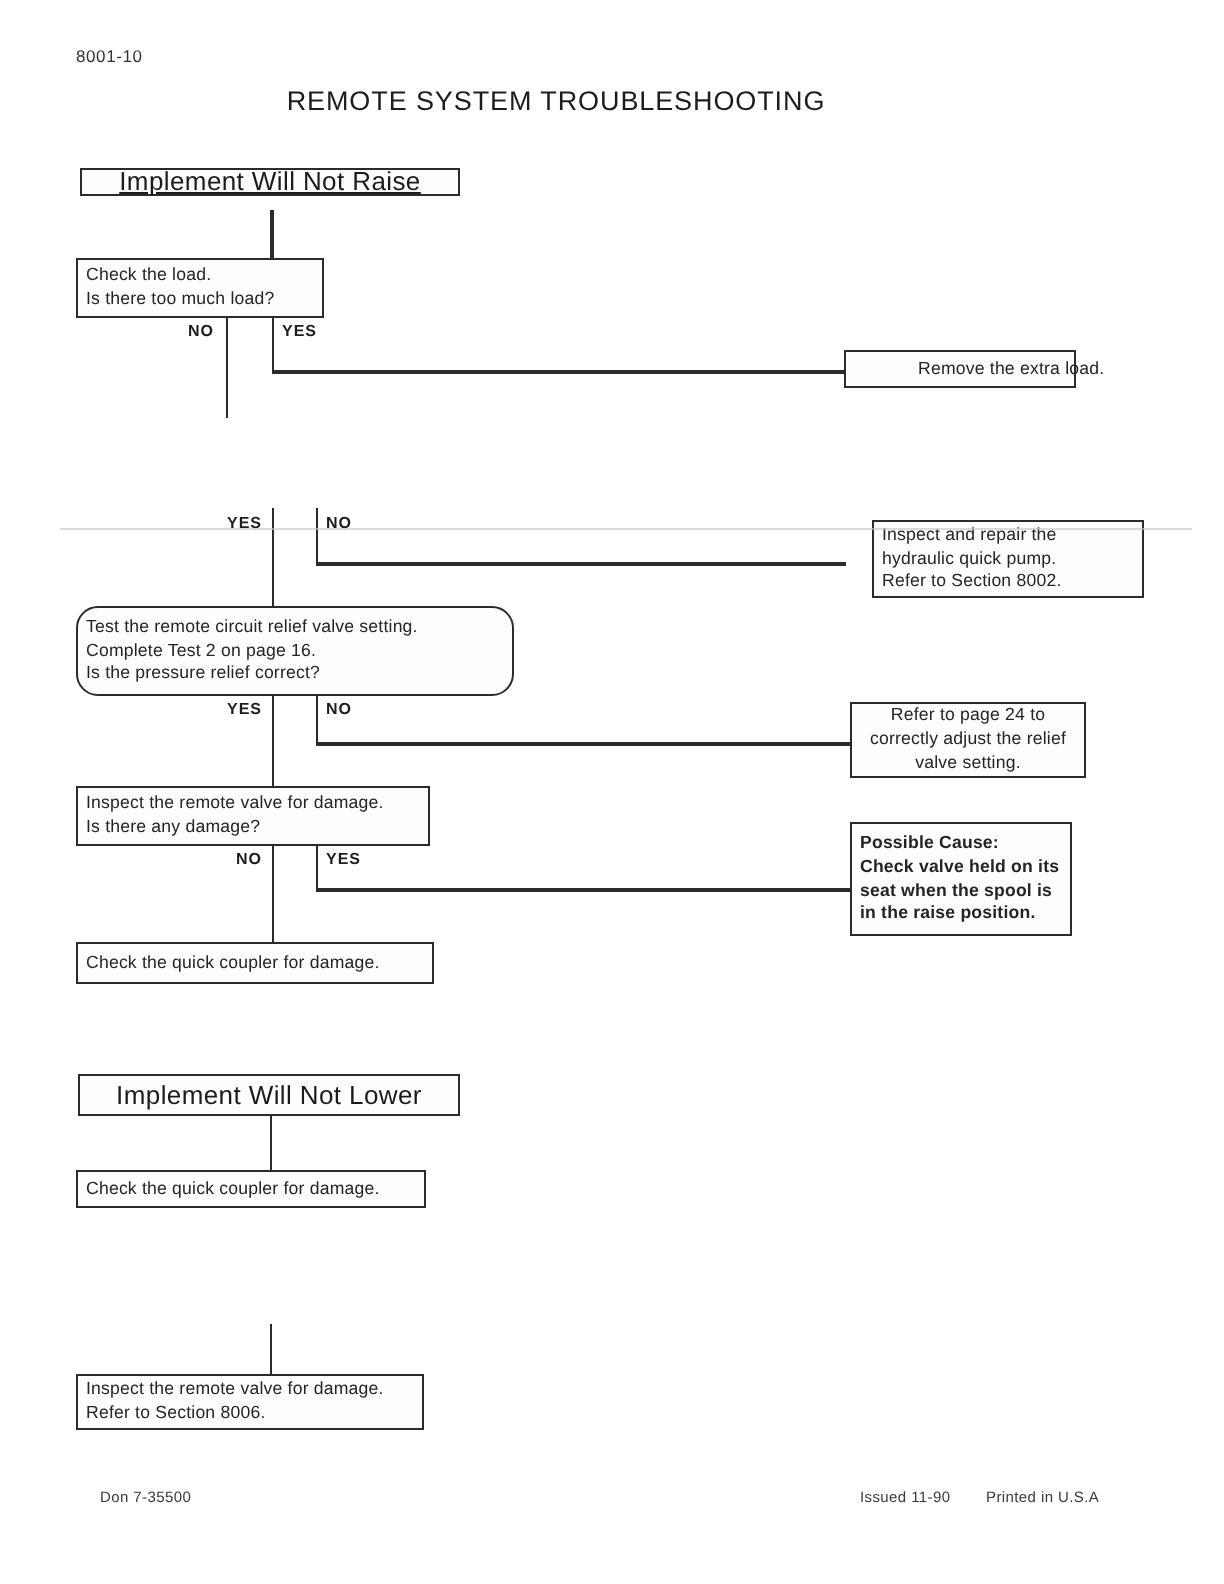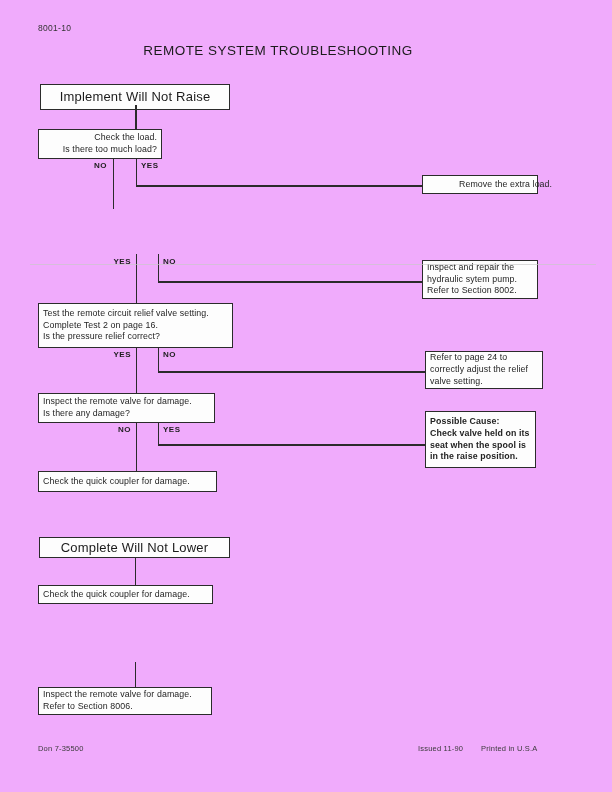--- a/index.html
+++ b/index.html
@@ -1,53 +1,53 @@
 <!DOCTYPE html>
 <html><head>
 <meta charset="utf-8">
 <style>
   html,body{margin:0;padding:0;background:#e8e8e8;}
   .page{
-    position:relative;width:612px;height:792px;background:#f0abfc;
+    position:relative;width:612px;height:792px;background:#ffffff;
     font-family:"Liberation Sans","DejaVu Sans",sans-serif;color:#262626;
     margin:0 auto;overflow:hidden;
   }
   .pagenum{position:absolute;left:38px;top:23px;font-size:8.5px;letter-spacing:.3px;color:#333;}
   .title{position:absolute;left:0;top:43px;width:556px;text-align:center;
     font-size:13.5px;letter-spacing:.45px;color:#1c1c1c;}
   .box{
     position:absolute;border:1.5px solid #2b2b2b;box-sizing:border-box;background:#fdfdfd;
     display:flex;flex-direction:column;justify-content:center;
     font-size:8.8px;line-height:11.9px;letter-spacing:.1px;padding:2px 4px;color:#242424;
   }
   .box div{white-space:nowrap;}
   .hdr{border-width:1.7px;font-size:13px;letter-spacing:.2px;align-items:center;color:#1b1b1b;line-height:14px;}
   .vline,.hline{position:absolute;background:#2b2b2b;}
   .vline{width:1.6px;}
   .hline{height:1.6px;}
   .branch{position:absolute;font-size:8px;font-weight:bold;letter-spacing:.5px;color:#1d1d1d;}
   .branch.r{width:33px;text-align:right;}
   .scanline{position:absolute;left:30px;top:264px;width:566px;height:1px;background:#c7c7c7;opacity:.65;z-index:5;}
-  .footer{position:absolute;font-size:7.5px;letter-spacing:.2px;color:#3a3a3a;}
+  .footer{position:absolute;font-size:7.5px;letter-spacing:.2px;color:#3a3a3a;margin-left:12px;}
 </style>
 </head>
 <body>
 
 <div class="page">
 
   <div class="pagenum">8001-10</div>
   <div class="title">REMOTE SYSTEM TROUBLESHOOTING</div>
 
-  <div class="box hdr" style="left:40px;top:84px;width:190px;height:26px;">
+  <div class="box hdr" style="left:40px;top:84px;width:190px;height:14px;text-decoration:underline;">
     <div>Implement Will Not Raise</div>
   </div>
 
   <div class="vline" style="left:135px;top:105px;height:25px;"></div>
 
-  <div class="box" style="left:38px;top:129px;width:124px;height:30px;align-items:flex-end;">
+  <div class="box" style="left:38px;top:129px;width:124px;height:30px;">
     <div>Check the load.</div>
     <div>Is there too much load?</div>
   </div>
 
   <div class="branch r" style="left:74px;top:161px;">NO</div>
   <div class="branch" style="left:141px;top:161px;">YES</div>
   <div class="vline" style="left:112.5px;top:158px;height:51px;"></div>
   <div class="vline" style="left:135.5px;top:158px;height:28.5px;"></div>
   <div class="hline" style="left:135.5px;top:185px;width:287px;"></div>
 
@@ -55,39 +55,39 @@
     <div>Remove the extra load.</div>
   </div>
 
 
   <div class="branch r" style="left:98px;top:257px;">YES</div>
   <div class="branch" style="left:163px;top:257px;">NO</div>
   <div class="vline" style="left:135.5px;top:254px;height:50px;"></div>
   <div class="vline" style="left:157.5px;top:254px;height:28.5px;"></div>
   <div class="hline" style="left:157.5px;top:281px;width:265px;"></div>
 
-  <div class="box" style="left:422px;top:260px;width:116px;height:39px;">
+  <div class="box" style="left:436px;top:260px;width:136px;height:39px;">
     <div>Inspect and repair the</div>
-    <div>hydraulic sytem pump.</div>
+    <div>hydraulic quick pump.</div>
     <div>Refer to Section 8002.</div>
   </div>
 
-  <div class="box" style="left:38px;top:303px;width:195px;height:45px;">
+  <div class="box" style="left:38px;top:303px;width:219px;height:45px;border-radius:11px;">
     <div>Test the remote circuit relief valve setting.</div>
     <div>Complete Test 2 on page 16.</div>
     <div>Is the pressure relief correct?</div>
   </div>
 
   <div class="branch r" style="left:98px;top:350px;">YES</div>
   <div class="branch" style="left:163px;top:350px;">NO</div>
   <div class="vline" style="left:135.5px;top:347px;height:47px;"></div>
   <div class="vline" style="left:157.5px;top:347px;height:25.5px;"></div>
   <div class="hline" style="left:157.5px;top:371px;width:268px;"></div>
 
-  <div class="box" style="left:425px;top:351px;width:118px;height:38px;">
+  <div class="box" style="left:425px;top:351px;width:118px;height:38px;text-align:center;">
     <div>Refer to page 24 to</div>
     <div>correctly adjust the relief</div>
     <div>valve setting.</div>
   </div>
 
   <div class="box" style="left:38px;top:393px;width:177px;height:30px;">
     <div>Inspect the remote valve for damage.</div>
     <div>Is there any damage?</div>
   </div>
 
@@ -104,21 +104,21 @@
     <div>in the raise position.</div>
   </div>
 
   <div class="box" style="left:38px;top:471px;width:179px;height:21px;">
     <div>Check the quick coupler for damage.</div>
   </div>
 
   <div class="scanline"></div>
 
   <div class="box hdr" style="left:39px;top:537px;width:191px;height:21px;">
-    <div>Complete Will Not Lower</div>
+    <div>Implement Will Not Lower</div>
   </div>
   <div class="vline" style="left:134.5px;top:557px;height:29px;"></div>
   <div class="box" style="left:38px;top:585px;width:175px;height:19px;">
     <div>Check the quick coupler for damage.</div>
   </div>
 
   <div class="vline" style="left:134.5px;top:662px;height:26px;"></div>
   <div class="box" style="left:38px;top:687px;width:174px;height:28px;">
     <div>Inspect the remote valve for damage.</div>
     <div>Refer to Section 8006.</div>

